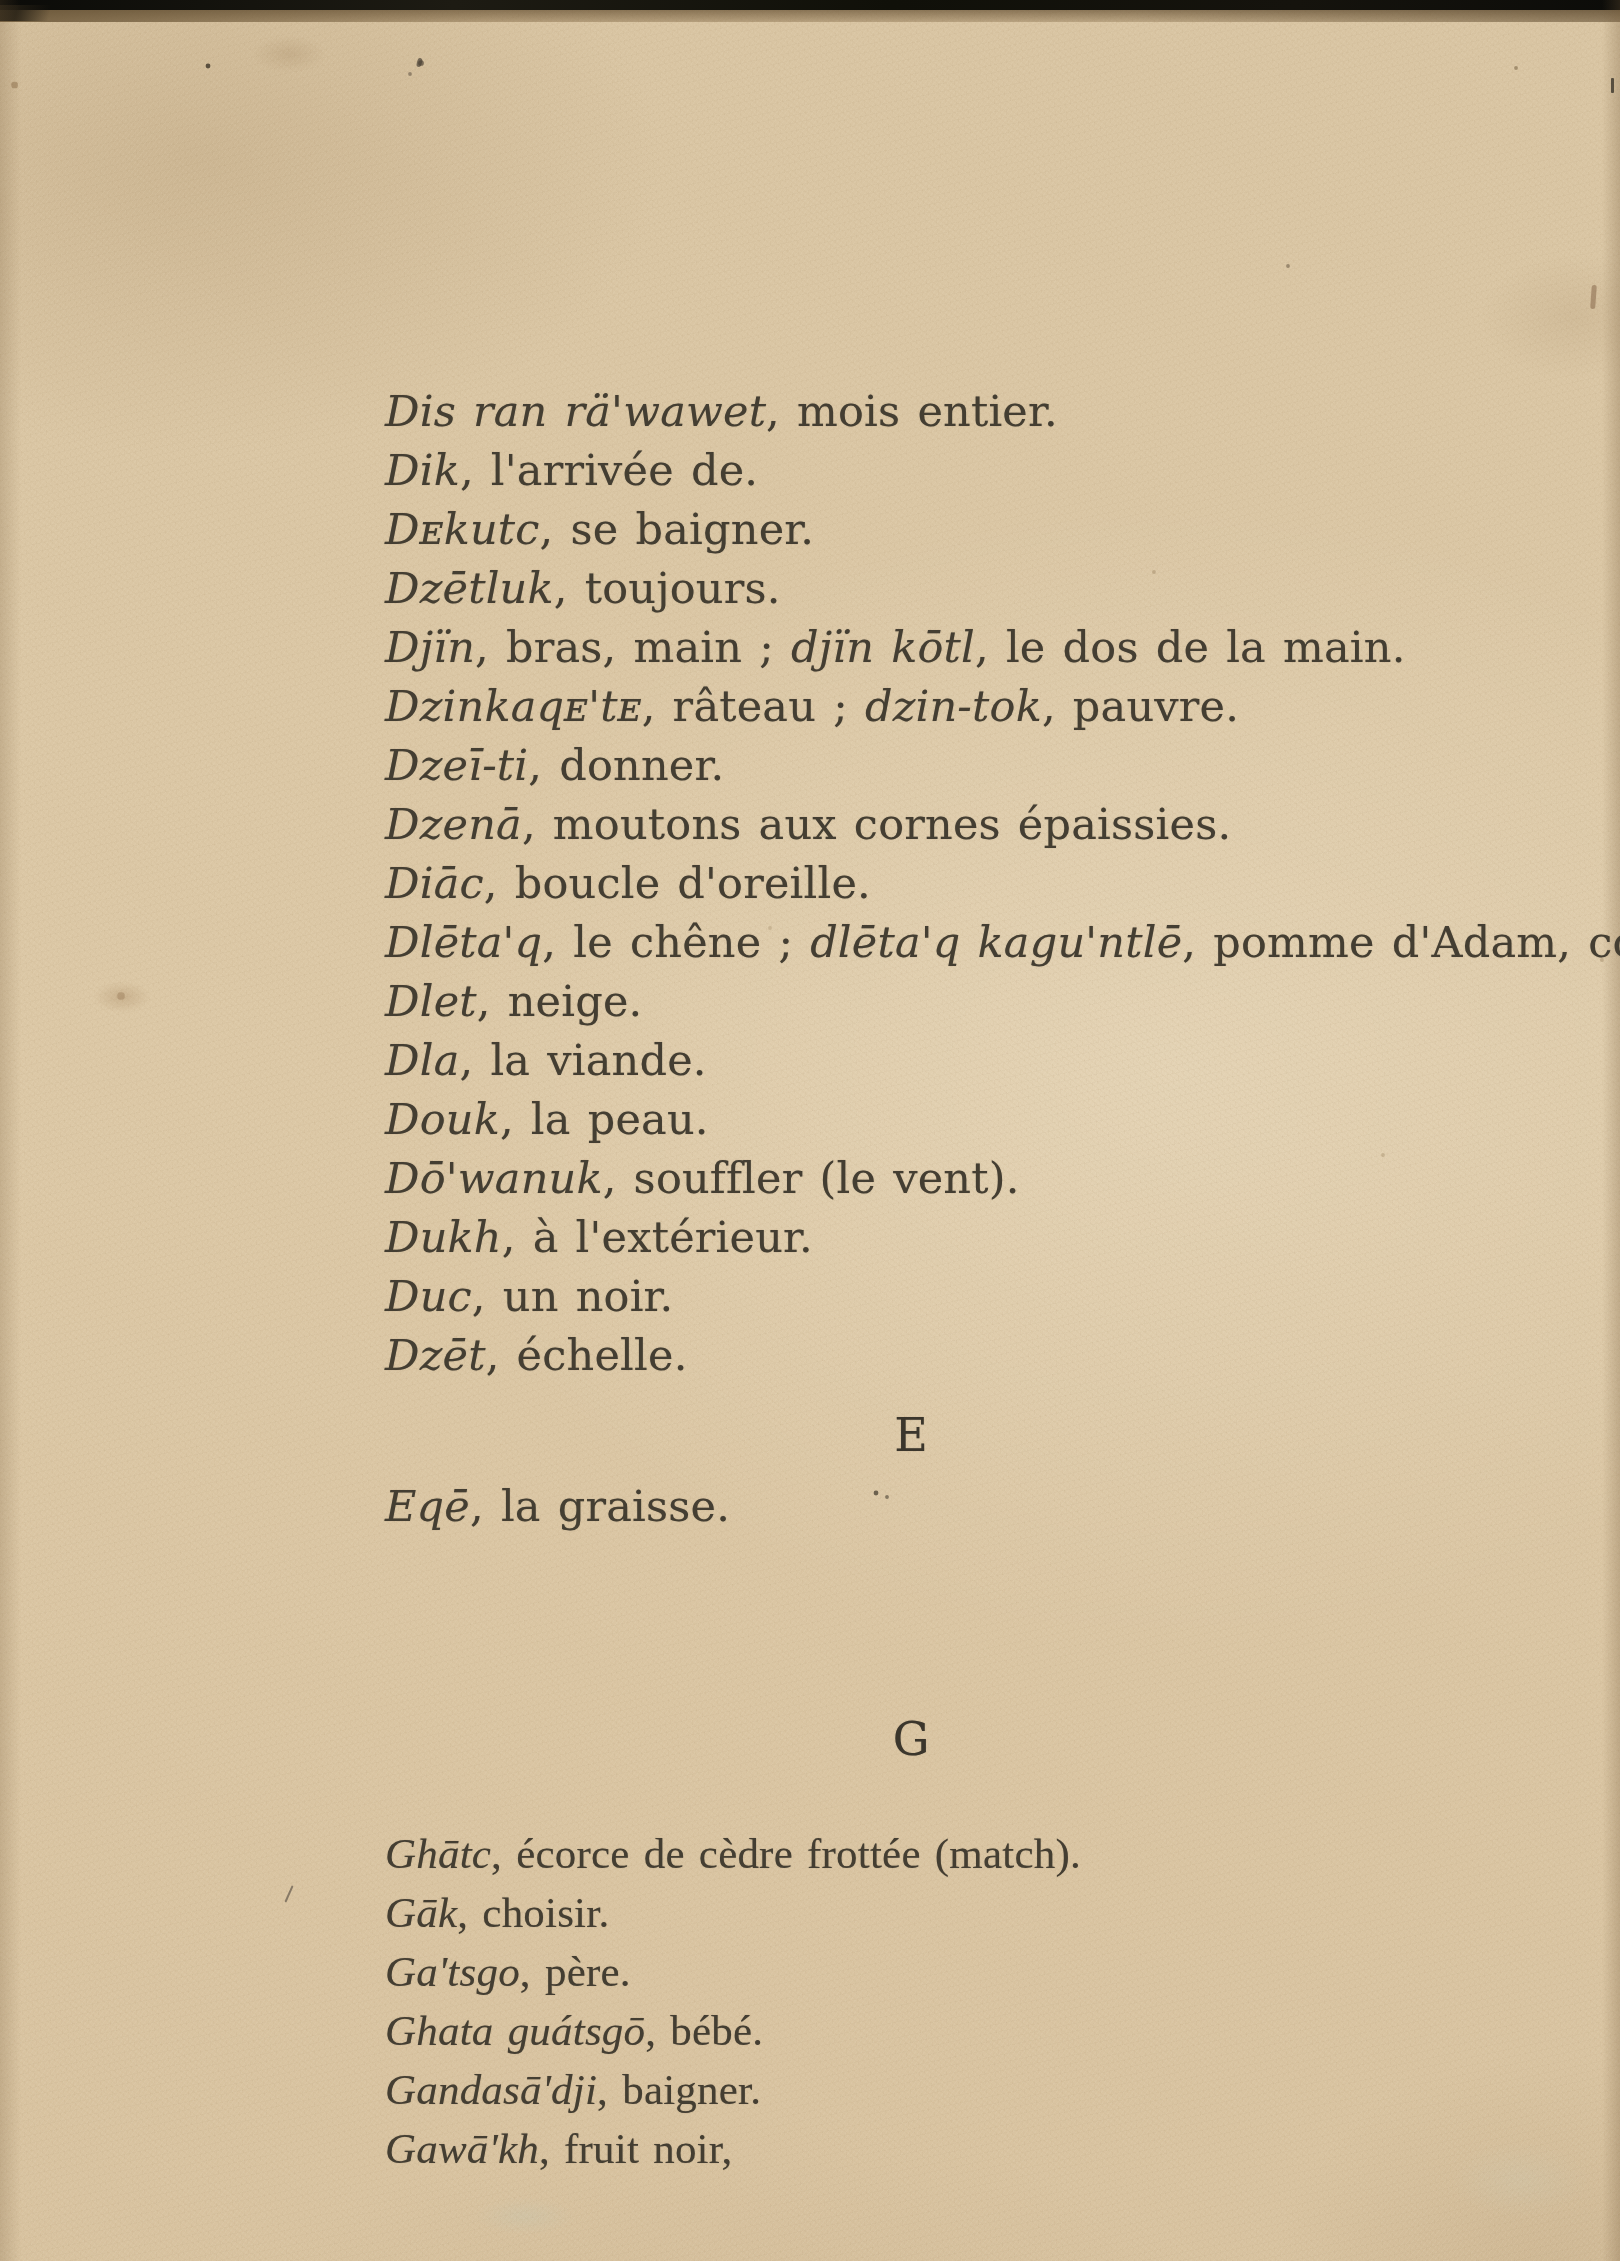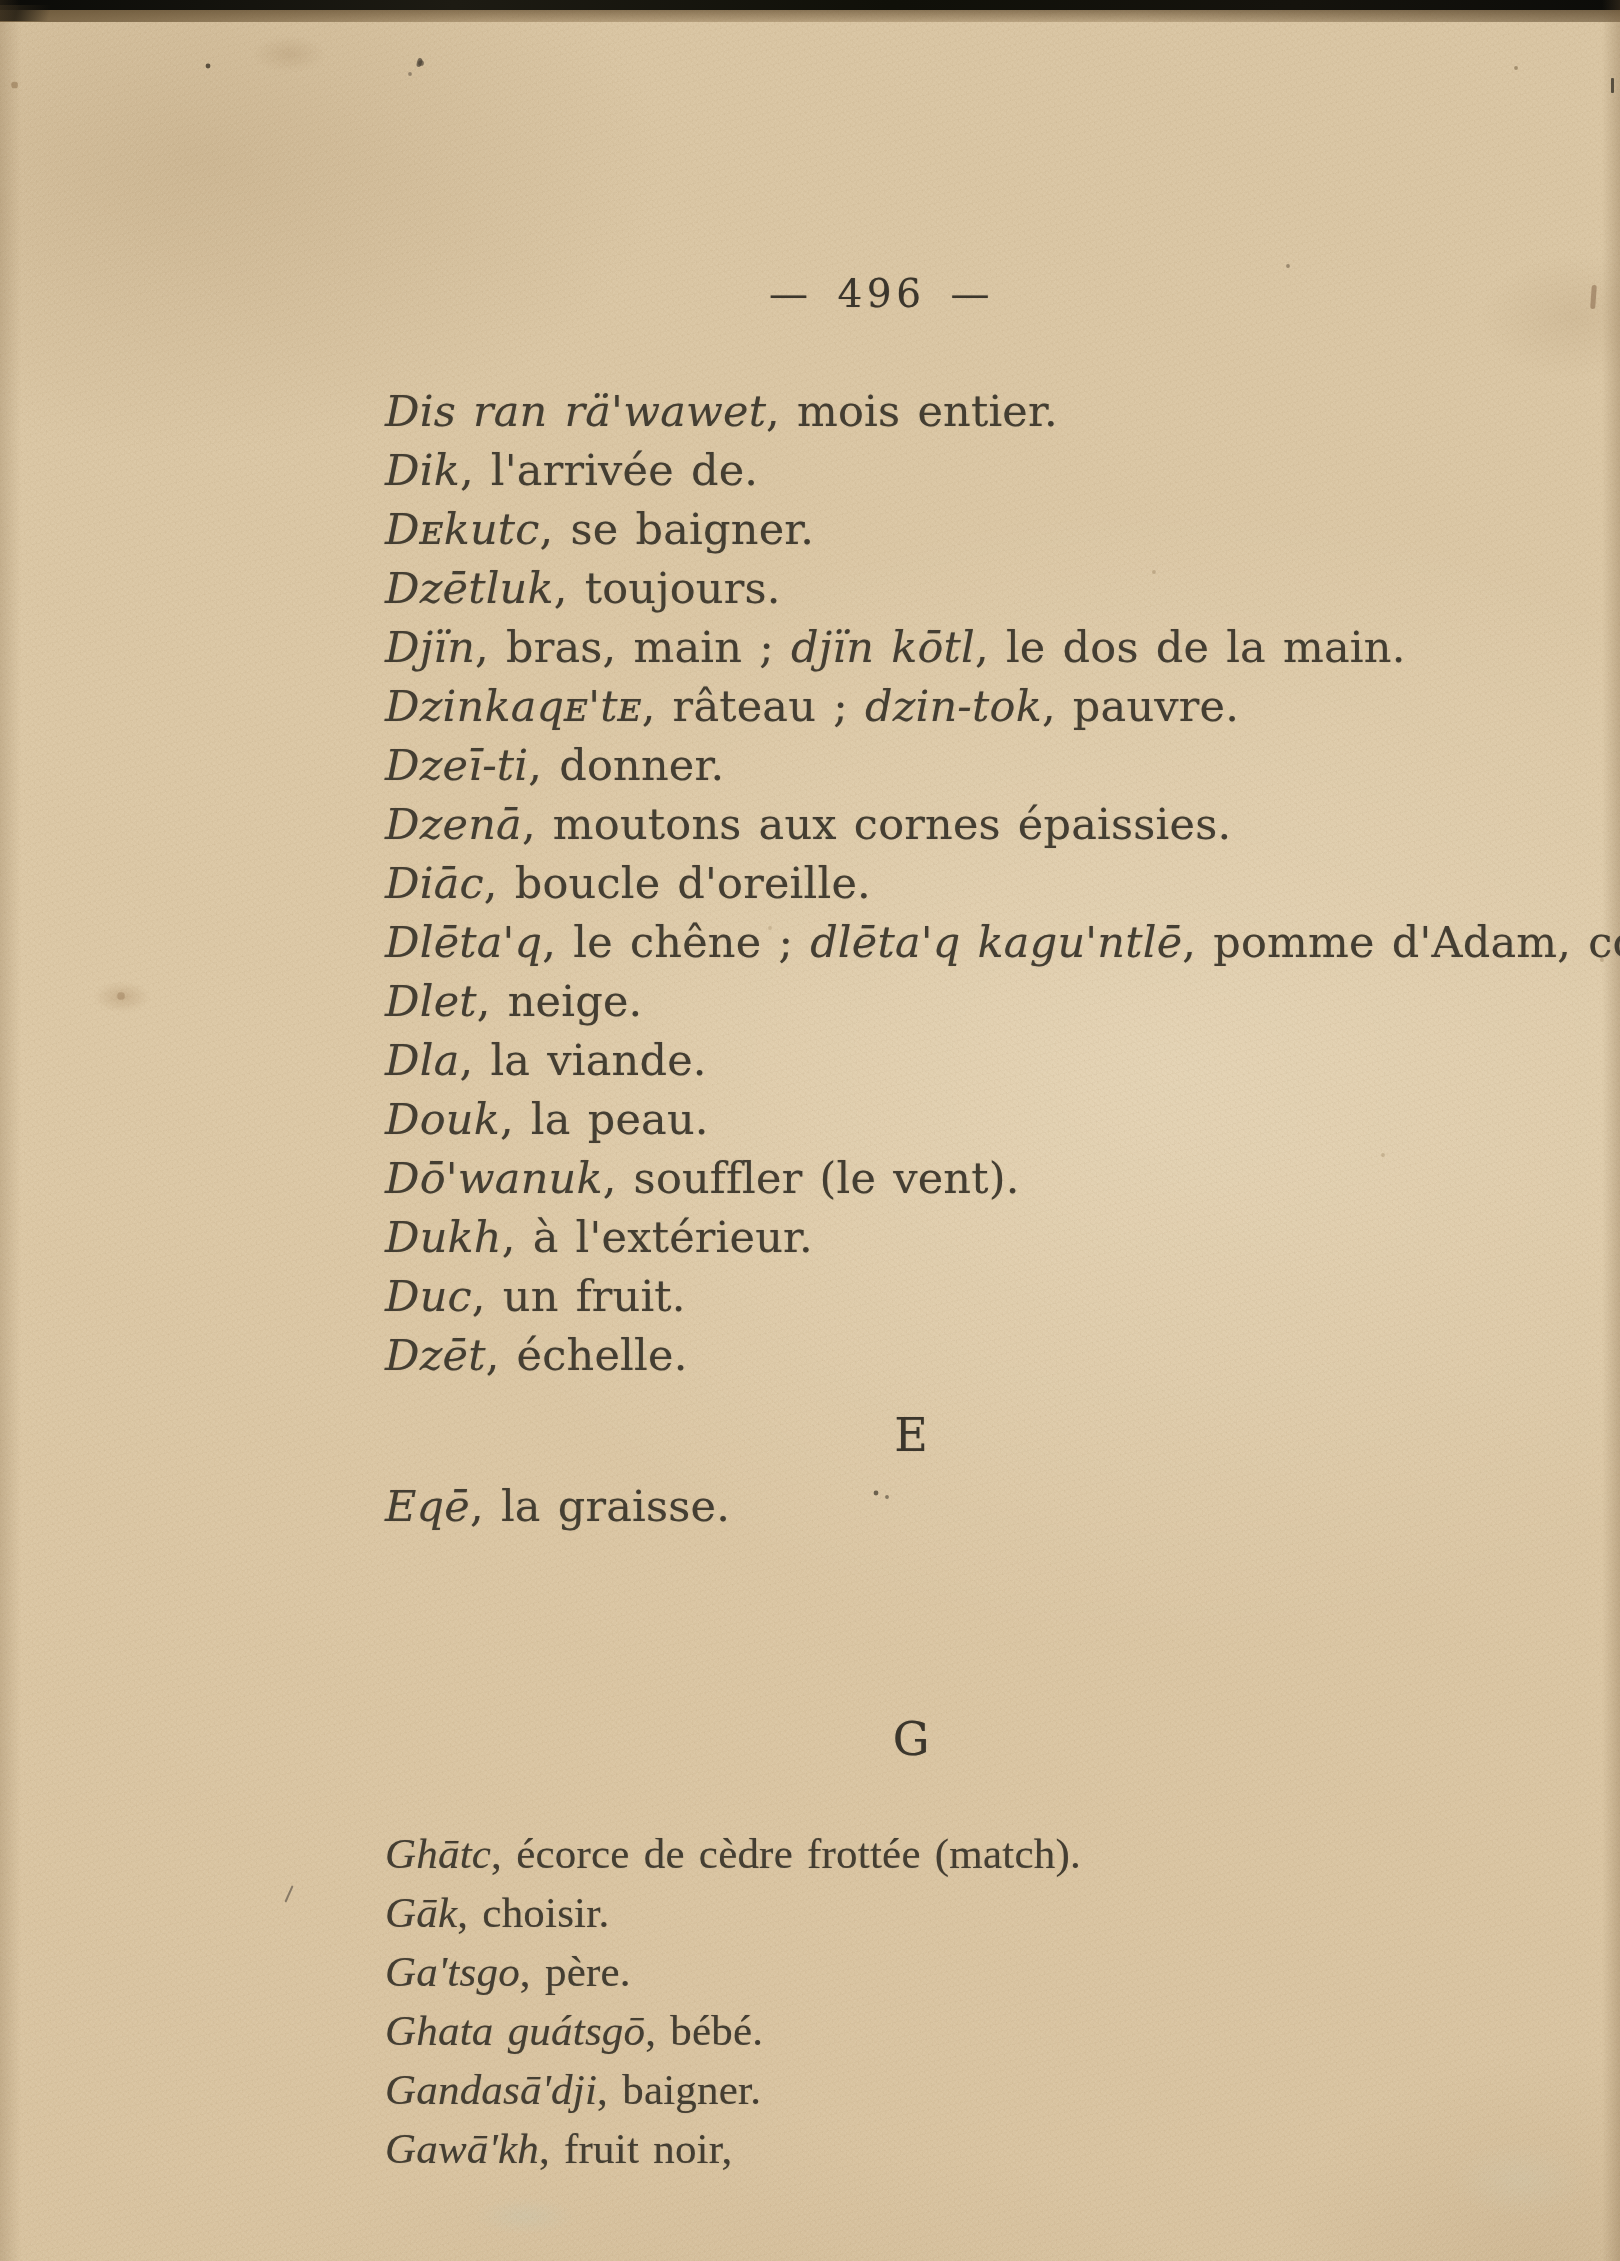--- a/index.html
+++ b/index.html
@@ -101,41 +101,38 @@
 <div class="page">
   <div class="texture"></div>
   <div class="stains"></div>
 
   <div class="edge-top-black"></div>
   <div class="edge-top-brown"></div>
   <div class="corner-wedge"></div>
   <div class="edge-left"></div>
   <div class="edge-right"></div>
 
-  <div class="header">
-    <span>— 496 —</span>
-  </div>
 
   <div class="entries entries-d">
       <div class="entry"><span class="hw">Dis ran rä'wawet</span><span class="gloss">, mois entier.</span></div>
       <div class="entry"><span class="hw">Dik</span><span class="gloss">, l'arrivée de.</span></div>
       <div class="entry"><span class="hw">Dᴇkutc</span><span class="gloss">, se baigner.</span></div>
       <div class="entry"><span class="hw">Dzētluk</span><span class="gloss">, toujours.</span></div>
       <div class="entry"><span class="hw">Djïn</span><span class="gloss">, bras, main ; </span><span class="hw">djïn kōtl</span><span class="gloss">, le dos de la main.</span></div>
       <div class="entry"><span class="hw">Dzinkaqᴇ'tᴇ</span><span class="gloss">, râteau ; </span><span class="hw">dzin-tok</span><span class="gloss">, pauvre.</span></div>
       <div class="entry"><span class="hw">Dzeī-ti</span><span class="gloss">, donner.</span></div>
       <div class="entry"><span class="hw">Dzenā</span><span class="gloss">, moutons aux cornes épaissies.</span></div>
       <div class="entry"><span class="hw">Diāc</span><span class="gloss">, boucle d'oreille.</span></div>
       <div class="entry"><span class="hw">Dlēta'q</span><span class="gloss">, le chêne ; </span><span class="hw">dlēta'q kagu'ntlē</span><span class="gloss">, pomme d'Adam, cou.</span></div>
       <div class="entry"><span class="hw">Dlet</span><span class="gloss">, neige.</span></div>
       <div class="entry"><span class="hw">Dla</span><span class="gloss">, la viande.</span></div>
       <div class="entry"><span class="hw">Douk</span><span class="gloss">, la peau.</span></div>
       <div class="entry"><span class="hw">Dō'wanuk</span><span class="gloss">, souffler (le vent).</span></div>
       <div class="entry"><span class="hw">Dukh</span><span class="gloss">, à l'extérieur.</span></div>
-      <div class="entry"><span class="hw">Duc</span><span class="gloss">, un fruit.</span></div>
+      <div class="entry"><span class="hw">Duc</span><span class="gloss">, un noir.</span></div>
       <div class="entry"><span class="hw">Dzēt</span><span class="gloss">, échelle.</span></div>
     </div>
 
   <div class="heading heading-e">E</div>
   <div class="entries entries-e">
       <div class="entry"><span class="hw">Eqē</span><span class="gloss">, la graisse.</span></div>
     </div>
 
   <div class="heading heading-g">G</div>
   <div class="entries entries-g">

